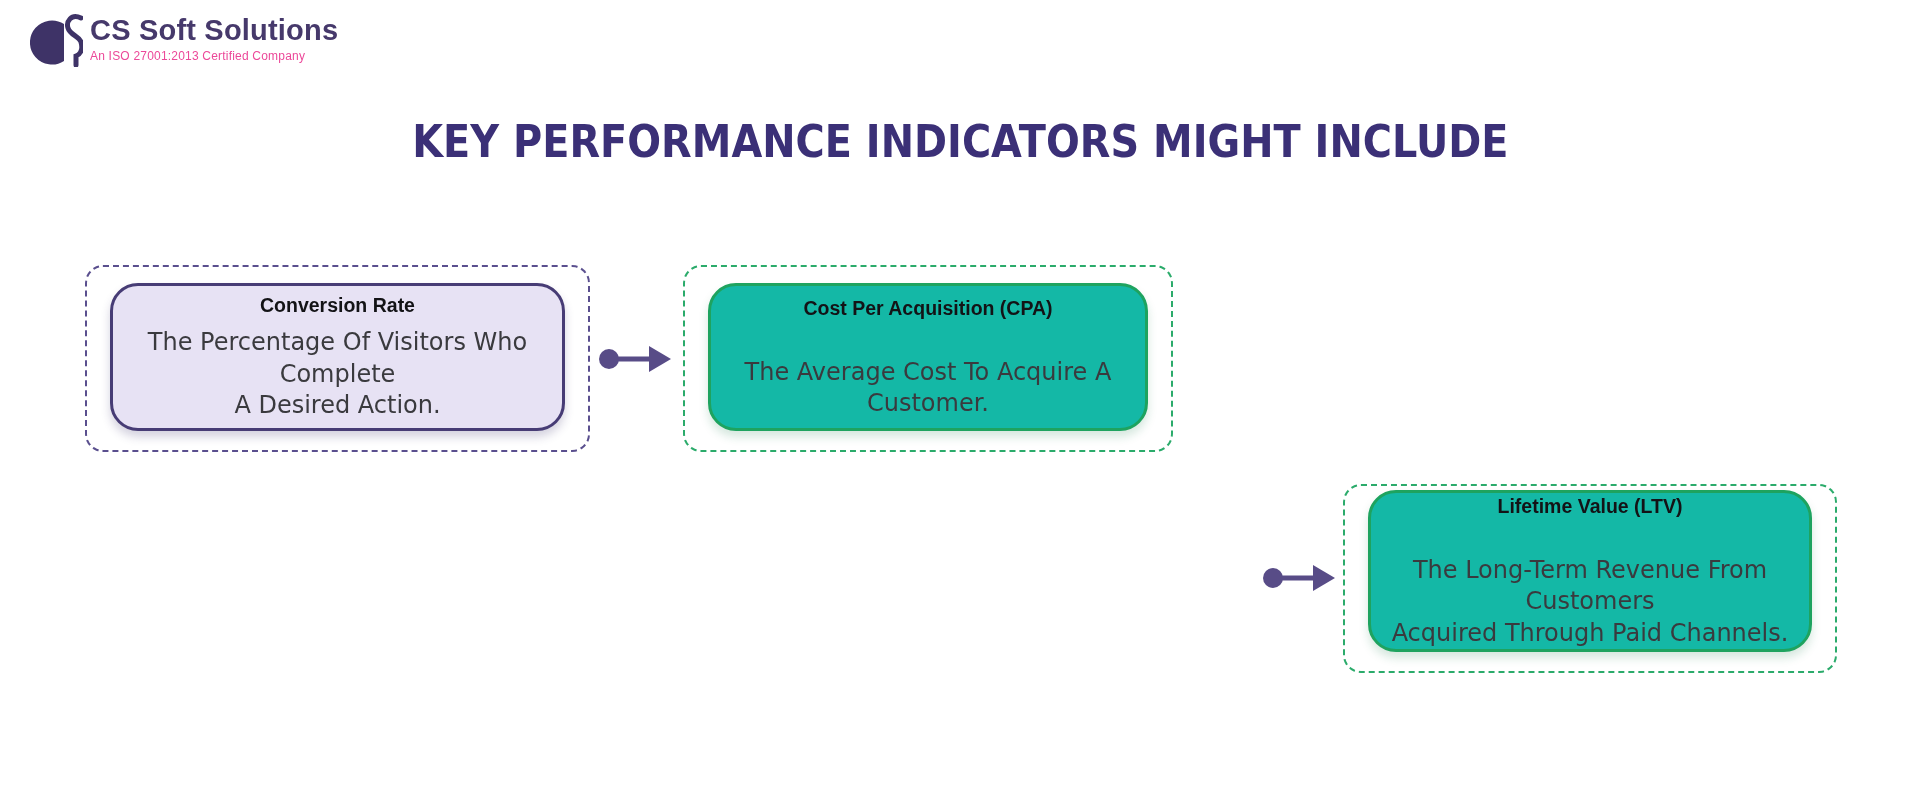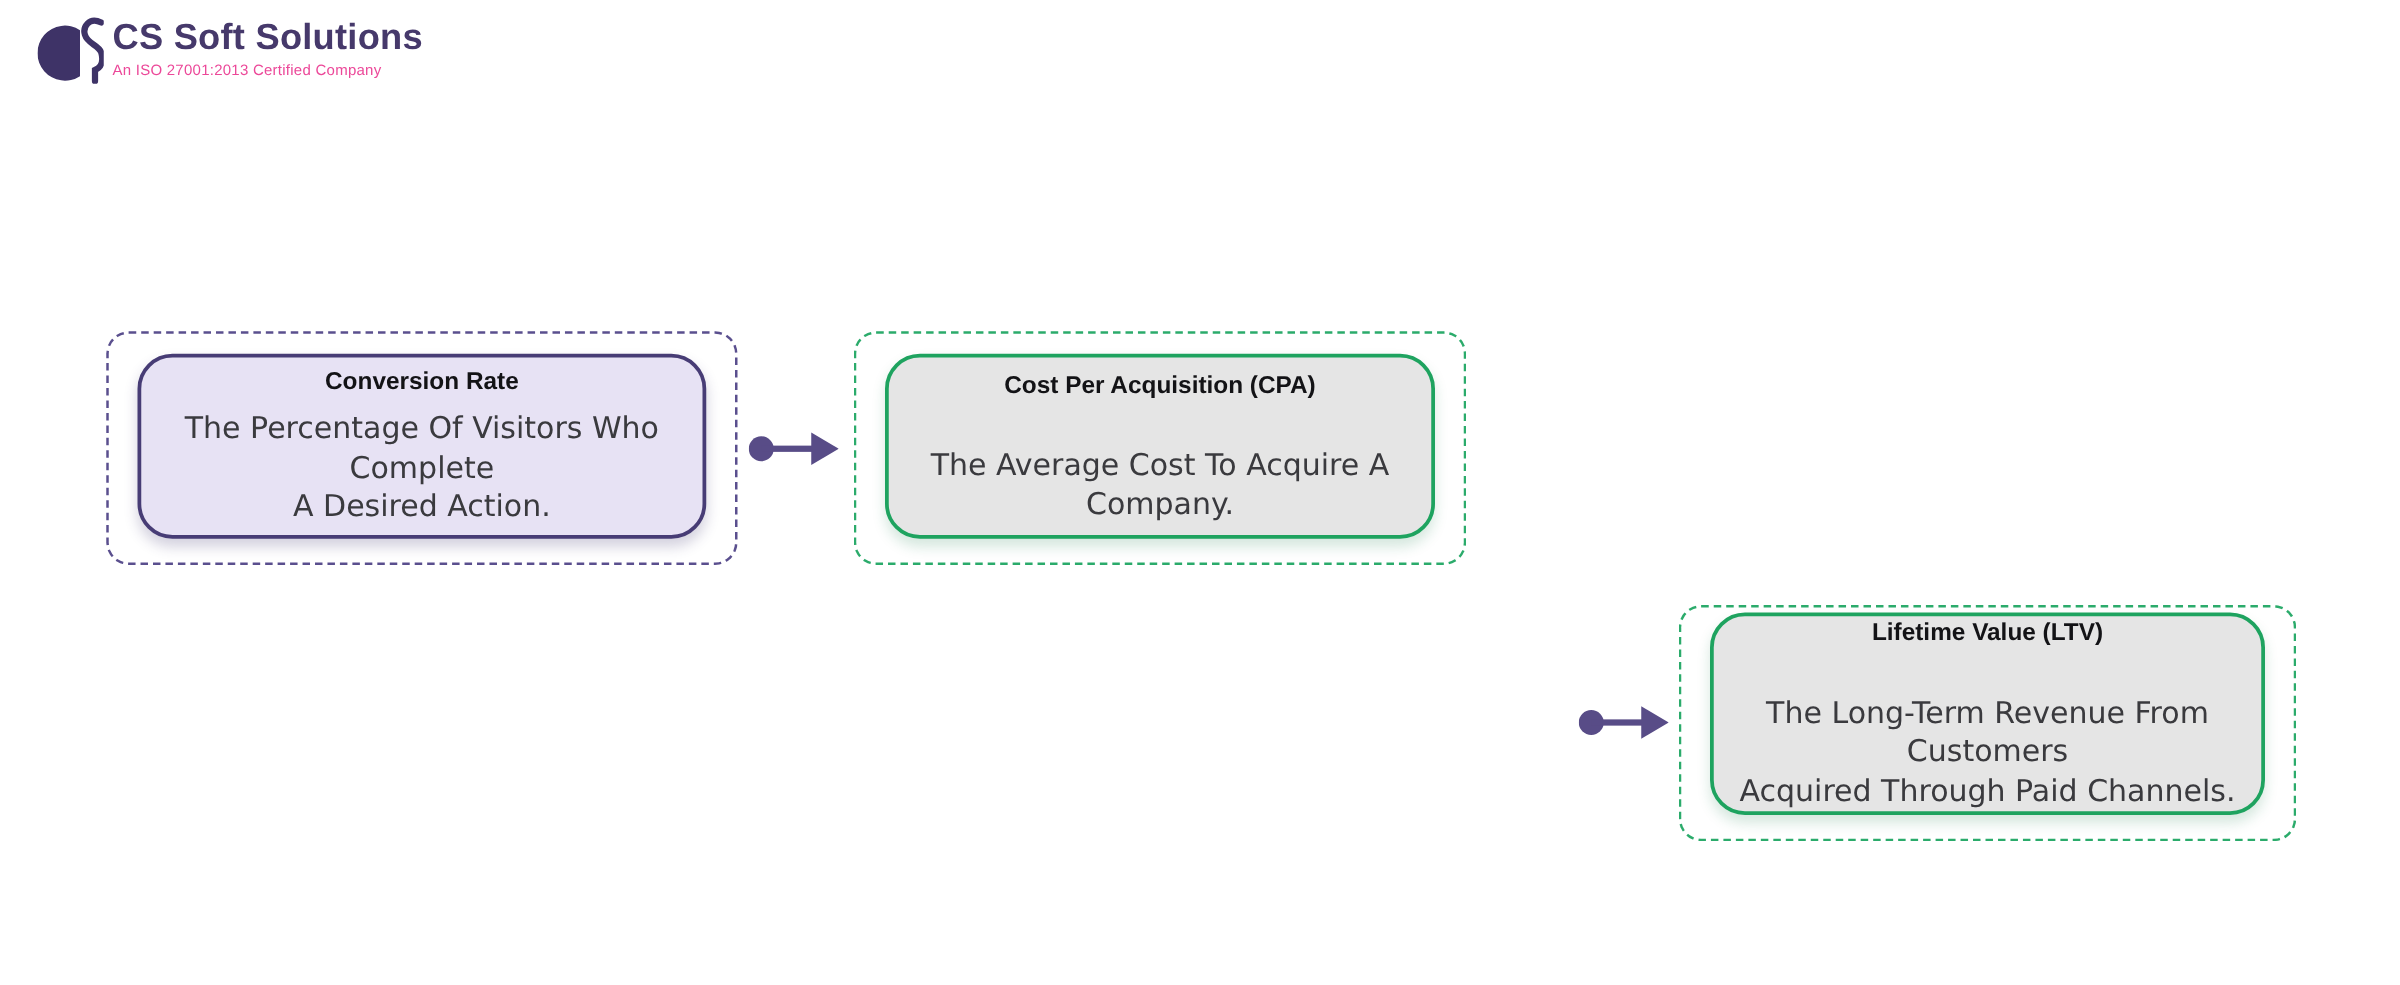--- a/index.html
+++ b/index.html
@@ -54,21 +54,21 @@
     border: 3px solid; border-radius: 28px;
     display: flex; flex-direction: column;
     align-items: center; justify-content: center;
     gap: 9px; text-align: center; padding: 0 4px;
   }
   .purple .kpi-card {
     background: #e7e2f4; border-color: #473c75;
     box-shadow: 0 6px 10px rgba(60, 48, 110, 0.22);
   }
   .green .kpi-card {
-    background: #e5e5e5; border-color: #1ea35f;
+    background: #14b8a6; border-color: #1ea35f;
     box-shadow: 0 6px 10px rgba(20, 120, 70, 0.18);
     gap: 36px;
   }
 
   .kpi-title {
     font-family: "Liberation Sans", sans-serif;
     font-size: 19.5px; font-weight: bold; color: #131316; line-height: 26px;
   }
   .kpi-desc {
     font-family: "DejaVu Sans", sans-serif;
@@ -88,40 +88,43 @@
     <svg class="brand-icon" width="53" height="57" viewBox="0 0 53 57" xmlns="http://www.w3.org/2000/svg">
       <path d="M 34 14.1 A 22 22 0 1 0 34 50.9 Z" fill="#3e3367"></path>
       <path d="M 51 8 C 41 3 36 12 38 18 C 40 25 49 26 51 32 C 53 39 51 44 46 46 L 46 55" stroke="#3e3367" stroke-width="5" fill="none" stroke-linecap="round"></path>
     </svg>
     <div class="brand-text">
       <div class="brand-name">CS Soft Solutions</div>
       <div class="brand-tagline">An ISO 27001:2013 Certified Company</div>
     </div>
   </header>
 
+  <h1 class="page-title">
+    <span>KEY PERFORMANCE INDICATORS MIGHT INCLUDE</span>
+  </h1>
 
   <div class="kpi-group purple" style="left:85px; top:265px; width:505px; height:187px;">
     <div class="kpi-card">
       <div class="kpi-title">Conversion Rate</div>
       <div class="kpi-desc">The Percentage Of Visitors Who Complete
 A Desired Action.</div>
     </div>
   </div>
 
   <svg class="connector" style="left:599px; top:339px;" width="72" height="40" viewBox="0 0 72 40" xmlns="http://www.w3.org/2000/svg">
     <circle cx="10" cy="20" r="10" fill="#584c87"></circle>
     <rect x="10" y="17.5" width="42" height="5" fill="#584c87"></rect>
     <polygon points="50,7 72,20 50,33" fill="#584c87"></polygon>
   </svg>
 
   <div class="kpi-group green" style="left:683px; top:265px; width:490px; height:187px;">
     <div class="kpi-card">
       <div class="kpi-title">Cost Per Acquisition (CPA)</div>
       <div class="kpi-desc">The Average Cost To Acquire A
-Company.</div>
+Customer.</div>
     </div>
   </div>
 
 
   <svg class="connector" style="left:1263px; top:558px;" width="72" height="40" viewBox="0 0 72 40" xmlns="http://www.w3.org/2000/svg">
     <circle cx="10" cy="20" r="10" fill="#584c87"></circle>
     <rect x="10" y="17.5" width="42" height="5" fill="#584c87"></rect>
     <polygon points="50,7 72,20 50,33" fill="#584c87"></polygon>
   </svg>
 

